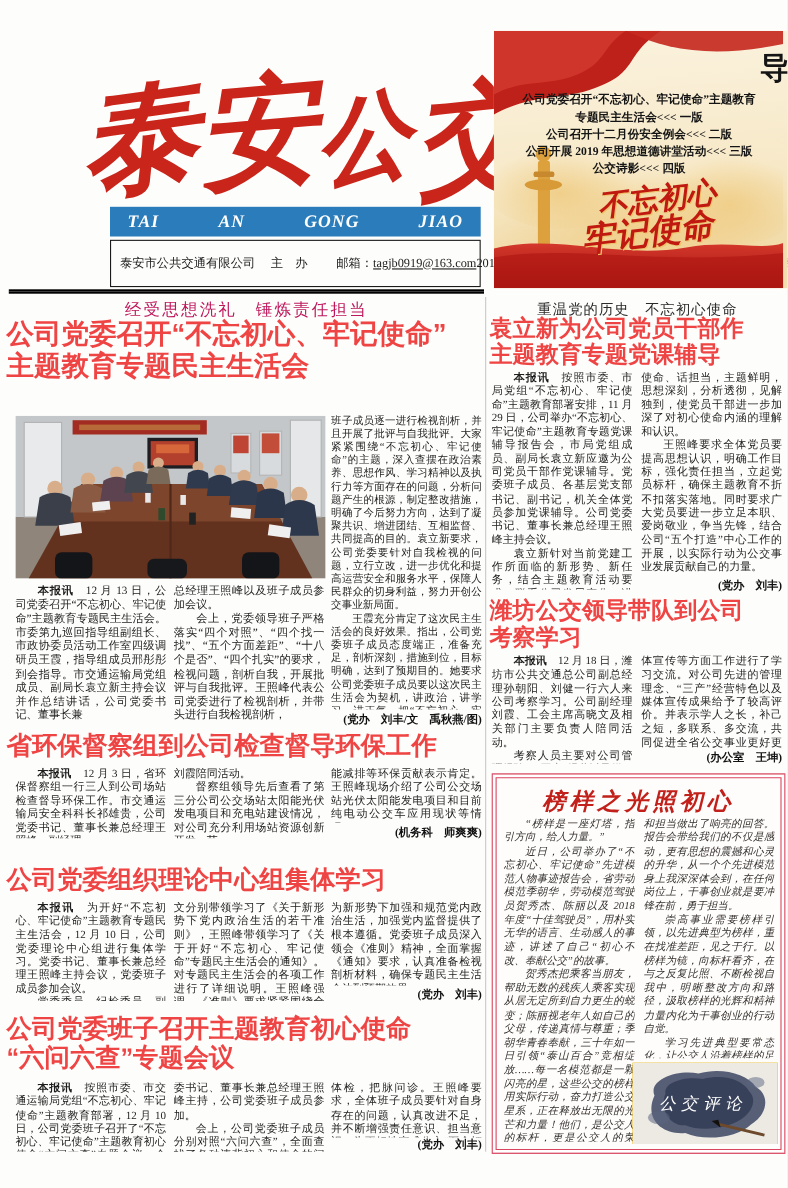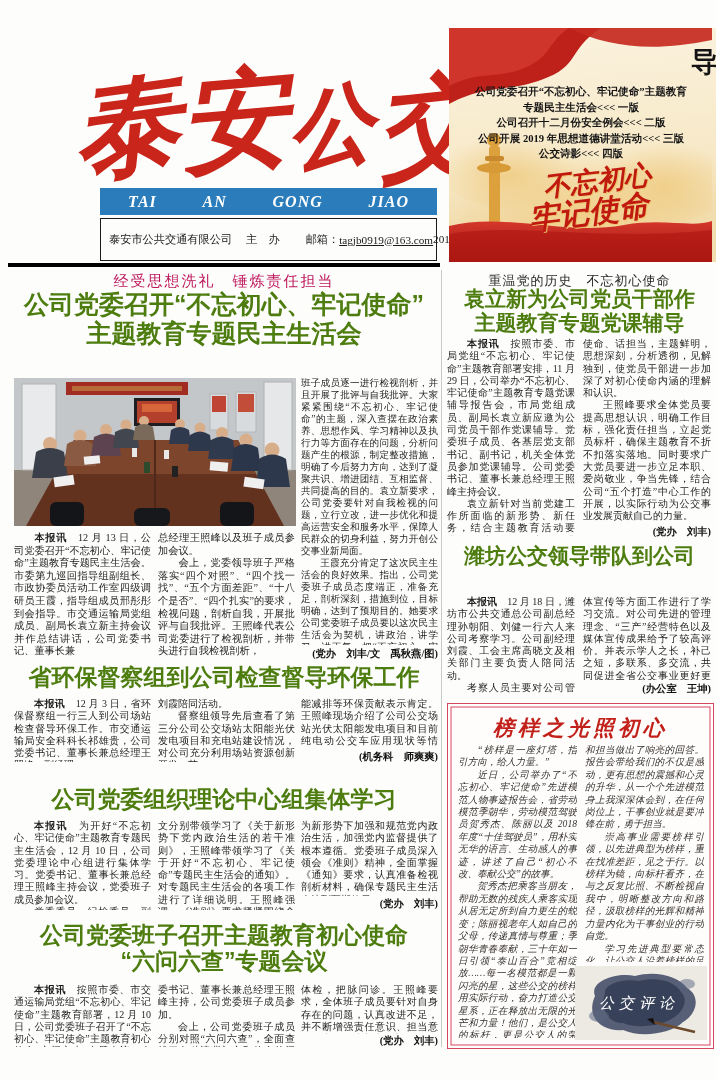--- a/index.html
+++ b/index.html
@@ -4,41 +4,41 @@
 <style>
   html,body{margin:0;padding:0;background:#e9e9e9;}
   #page{position:relative;width:716px;height:1080px;background:#fdfdfb;margin:0 auto;overflow:hidden;
         font-family:"Liberation Serif","DejaVu Serif",serif;color:#1b1b1b;}
   .abs{position:absolute;}
   
   #brand{display:flex;align-items:flex-end;justify-content:space-between;}
   .bchar{font-family:"Liberation Serif","DejaVu Serif",serif;font-weight:bold;font-style:italic;
          color:#c9251a;font-size:108px;line-height:1;display:inline-block;}
   #pinyin{background:#2b7cba;color:#fff;display:flex;justify-content:space-between;align-items:center;
-          padding:0 28px;font-style:italic;font-weight:bold;font-size:16px;
+          padding:0 16px;font-style:italic;font-weight:bold;font-size:16px;
           font-family:"Liberation Serif",serif;letter-spacing:1px;}
   #infobox{border:1.5px solid #1a1a1a;font-size:11.2px;padding:3px 8px;box-sizing:border-box;
            display:flex;flex-direction:row;justify-content:space-around;}
   .inforow{display:flex;align-items:center;white-space:nowrap;}
   .email{text-decoration:underline;}
   .dblrule{border-top:2px solid #000;border-bottom:2px solid #000;height:4px;box-sizing:border-box;}
   
   #poster{overflow:hidden;background:linear-gradient(175deg,#fbf3e0 0%,#f7e9c8 55%,#f2ddae 75%);}
   #poster svg{position:absolute;left:0;top:0;}
   .guide-title{font-family:"Liberation Sans","DejaVu Sans",sans-serif;font-weight:bold;
                font-size:27px;color:#141414;letter-spacing:3px;}
   .guide-item{display:flex;justify-content:center;font-weight:bold;font-size:10.6px;
               color:#141414;line-height:15.5px;white-space:nowrap;}
   .slogan{font-style:italic;font-weight:bold;color:#c0190f;line-height:1.05;
           text-shadow:1px 1px 0 #edc26c;transform:rotate(-7deg);}
   
   .kicker{text-align:center;font-size:15px;letter-spacing:2px;color:#be185d;}
   .kicker2{text-align:center;font-size:13px;letter-spacing:1px;color:#2a2a2a;}
-  .hl{font-family:"Liberation Sans","DejaVu Sans",sans-serif;font-weight:bold;color:#4d7c0f;
-      text-align:center;line-height:1.15;}
+  .hl{font-family:"Liberation Sans","DejaVu Sans",sans-serif;font-weight:bold;color:#ef4444;
+      line-height:1.15;}
   .col{font-size:10px;line-height:12.3px;text-align:justify;overflow:hidden;color:#1d1d1d;}
   .col p{margin:0;text-indent:2em;}
   .col p.cont{text-indent:0;}
   .col b.lead{font-family:"Liberation Sans","DejaVu Sans",sans-serif;}
   .byline{font-weight:bold;font-size:10.3px;text-align:right;color:#111;}
   .vdiv{width:1px;background:#c9c9c9;}
   
   #combox{border:1px solid #d9455f;box-shadow:0 0 0 2.5px #fff inset,0 0 0 3.5px #d9455f inset;
           background:#fffdfb;}
   .com-title{font-weight:bold;font-style:italic;color:#c2201a;text-align:center;font-size:21px;letter-spacing:4px;}
@@ -278,20 +278,21 @@
     <p>袁立新针对当前党建工作所面临的新形势、新任务，结合主题教育活动要求，联系公司发展变化，讲历程、谈</p>
   </div>
   <div class="col abs" style="left:583px;top:338px;width:128px;height:186px;">
     <p class="cont">使命、话担当，主题鲜明，思想深刻，分析透彻，见解独到，使党员干部进一步加深了对初心使命内涵的理解和认识。</p>
     <p>王照峰要求全体党员要提高思想认识，明确工作目标，强化责任担当，立起党员标杆，确保主题教育不折不扣落实落地。同时要求广大党员要进一步立足本职、爱岗敬业，争当先锋，结合公司“五个打造”中心工作的开展，以实际行动为公交事业发展贡献自己的力量。</p>
   </div>
   <div class="byline abs" style="left:583px;top:525px;width:128px;">(党办　刘丰)</div>
 
   <div class="hl abs" style="left:445px;top:544px;width:269px;font-size:21px;">
     <div>潍坊公交领导带队到公司</div>
+    <div>考察学习</div>
   </div>
   <div class="col abs" style="left:447px;top:596px;width:128px;height:98px;">
     <p><b class="lead">本报讯</b>　<span>12 月 18 日，潍坊市公共交通总公司副总经理孙朝阳、刘健一行六人来公司考察学习。公司副经理刘霞、工会主席高晓文及相关部门主要负责人陪同活动。</span></p>
     <p>考察人员主要对公司管理经验、“三产”经营以及媒</p>
   </div>
   <div class="col abs" style="left:583px;top:596px;width:128px;height:84px;">
     <p class="cont">体宣传等方面工作进行了学习交流。对公司先进的管理理念、“三产”经营特色以及媒体宣传成果给予了较高评价。并表示学人之长，补己之短，多联系、多交流，共同促进全省公交事业更好更快发展。</p>
   </div>
   <div class="byline abs" style="left:583px;top:682px;width:128px;">(办公室　王坤)</div>
 

